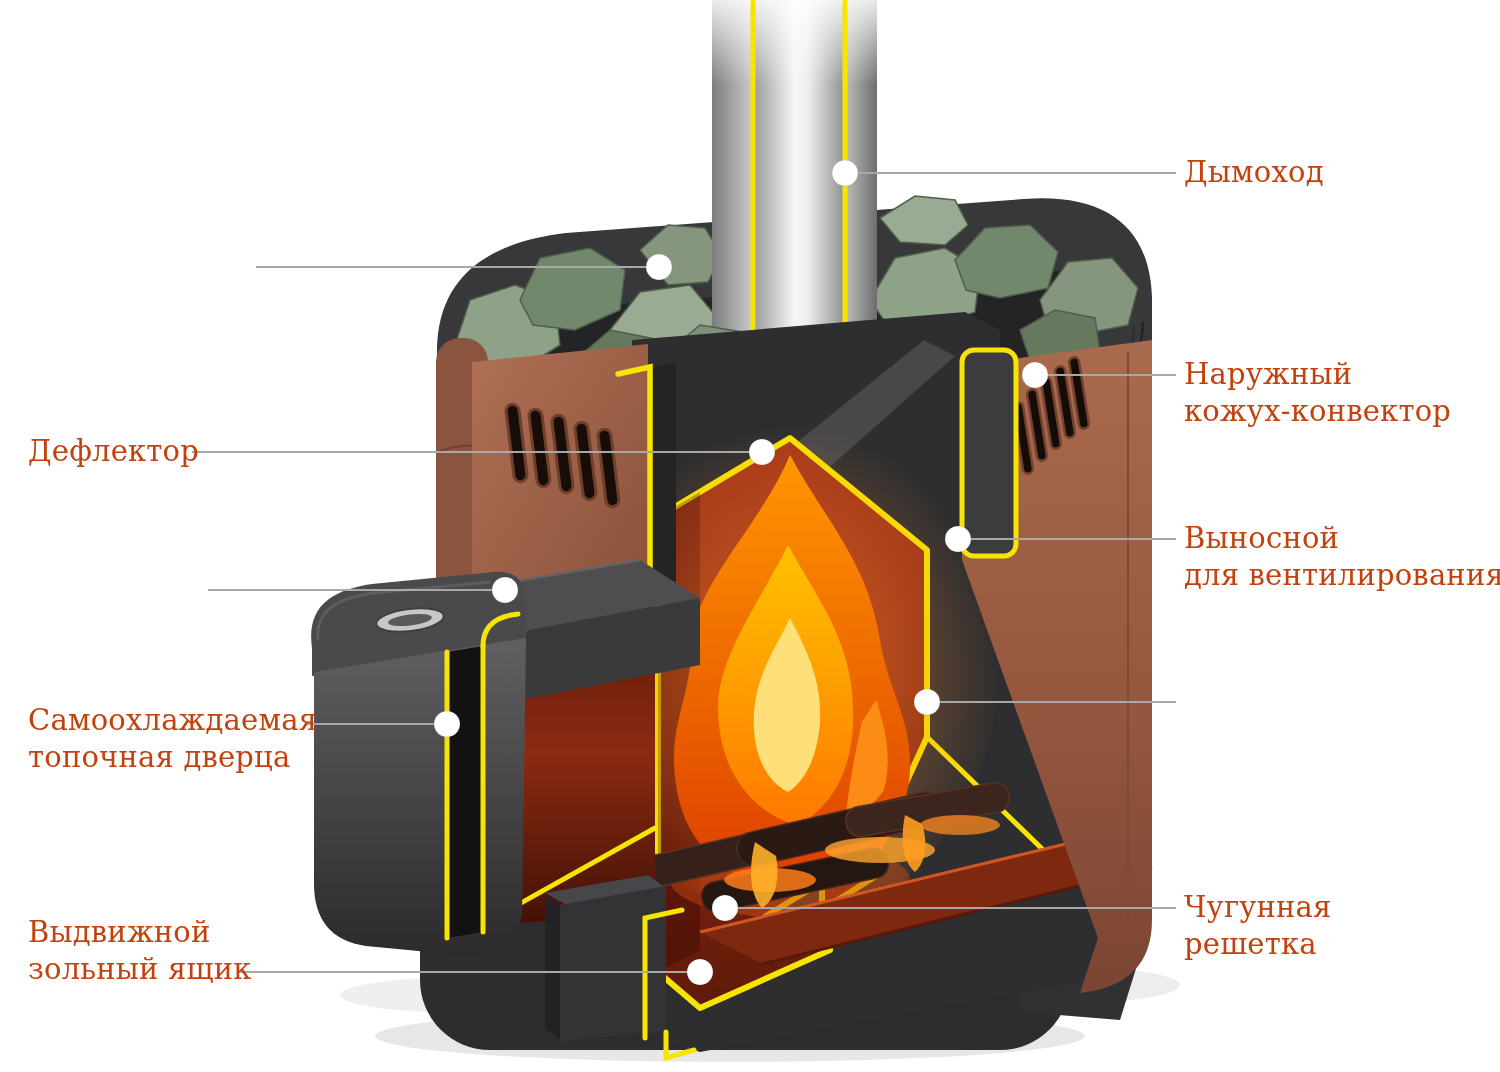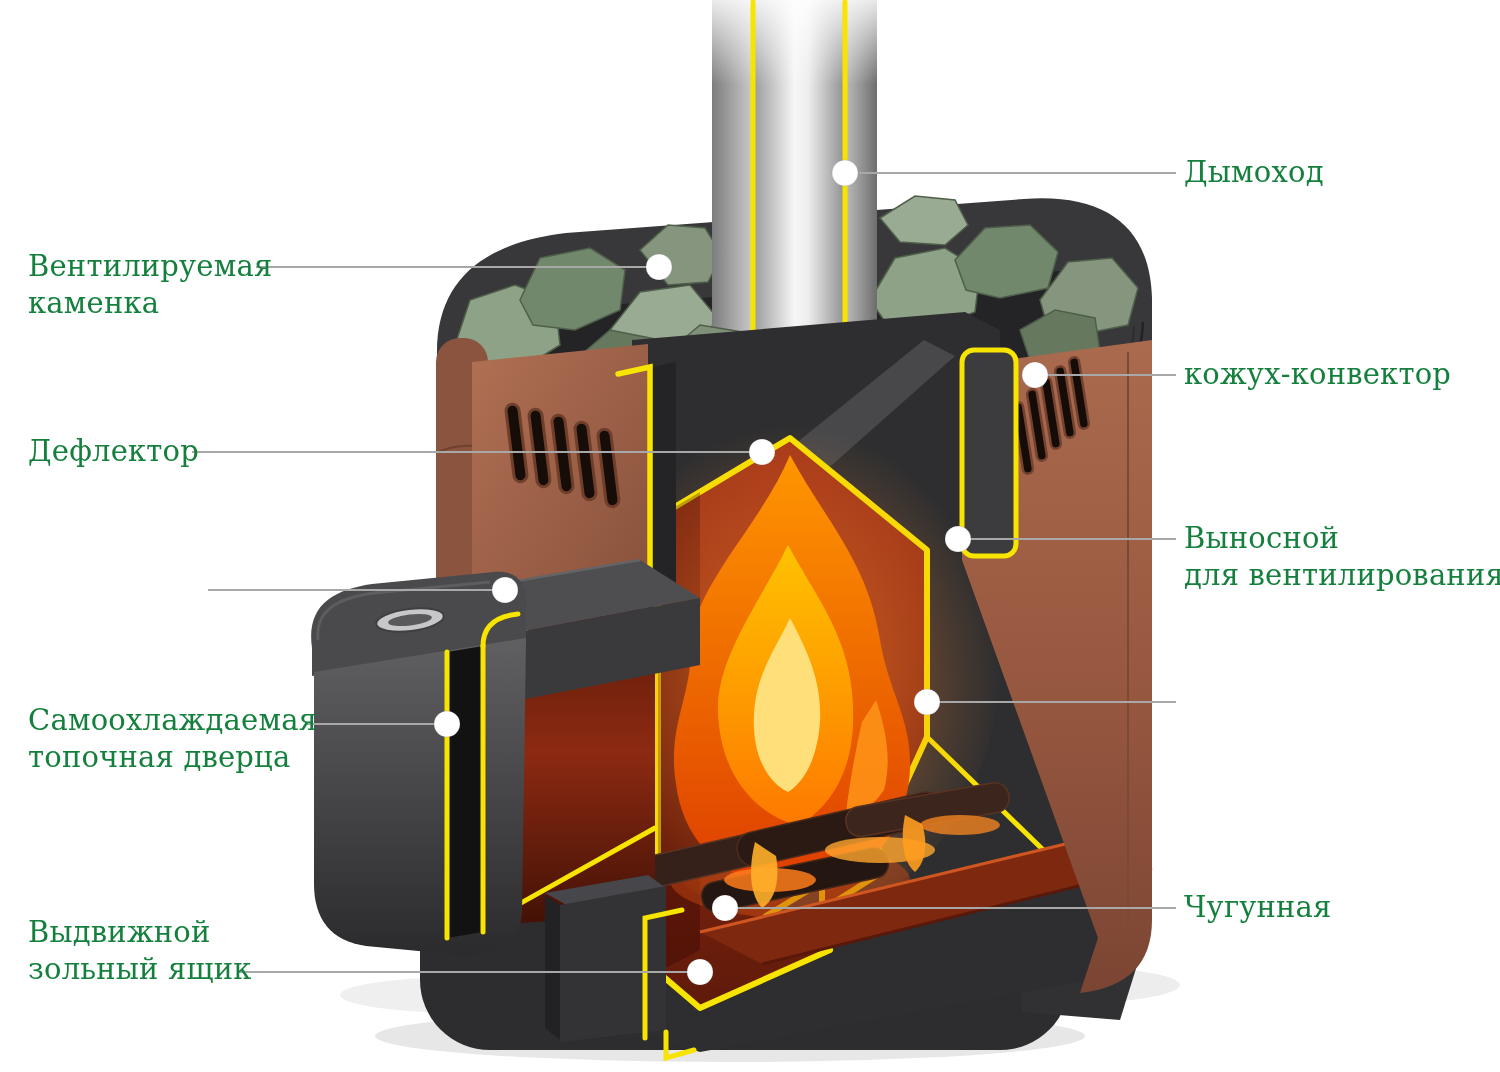--- a/index.html
+++ b/index.html
@@ -8,21 +8,21 @@
     width:1500px;height:1072px;
     background:#ffffff;
     overflow:hidden;
     font-family:"DejaVu Serif","Liberation Serif",serif;
   }
   .art{position:absolute;left:0;top:0;width:1500px;height:1072px;}
   .lbl{
     position:absolute;
     font-size:29px;
     line-height:37px;
-    color:#15803d;
+    color:#c2410c;
     letter-spacing:.2px;
     white-space:nowrap;
   }
   .lbl span{display:block;}
   .lbl.right{width:316px;}
 </style>
 </head>
 <body>
 
 <div class="stage">
@@ -251,43 +251,41 @@
       <circle cx="447" cy="724" r="13"></circle>
       <circle cx="700" cy="972" r="13"></circle>
       <circle cx="845" cy="173" r="13"></circle>
       <circle cx="1035" cy="375" r="13"></circle>
       <circle cx="958" cy="539" r="13"></circle>
       <circle cx="927" cy="702" r="13"></circle>
       <circle cx="725" cy="908" r="13"></circle>
     </g>
   </svg>
 
-  <div class="lbl" style="left:28px;top:248px">
-    <span>Вентилируемая</span>
-    <span>каменка</span>
-  </div>
   <div class="lbl" style="left:28px;top:433px">
     <span>Дефлектор</span>
   </div>
   <div class="lbl" style="left:28px;top:702px">
     <span>Самоохлаждаемая</span>
     <span>топочная дверца</span>
   </div>
   <div class="lbl" style="left:28px;top:914px">
     <span>Выдвижной</span>
     <span>зольный ящик</span>
   </div>
 
   <div class="lbl right" style="left:1184px;top:154px">
     <span>Дымоход</span>
   </div>
   <div class="lbl right" style="left:1184px;top:356px">
+    <span>Наружный</span>
     <span>кожух-конвектор</span>
   </div>
   <div class="lbl right" style="left:1184px;top:520px">
     <span>Выносной</span>
     <span>для вентилирования</span>
   </div>
   <div class="lbl right" style="left:1184px;top:889px">
     <span>Чугунная</span>
+    <span>решетка</span>
   </div>
 
 </div>
 
 </body></html>

